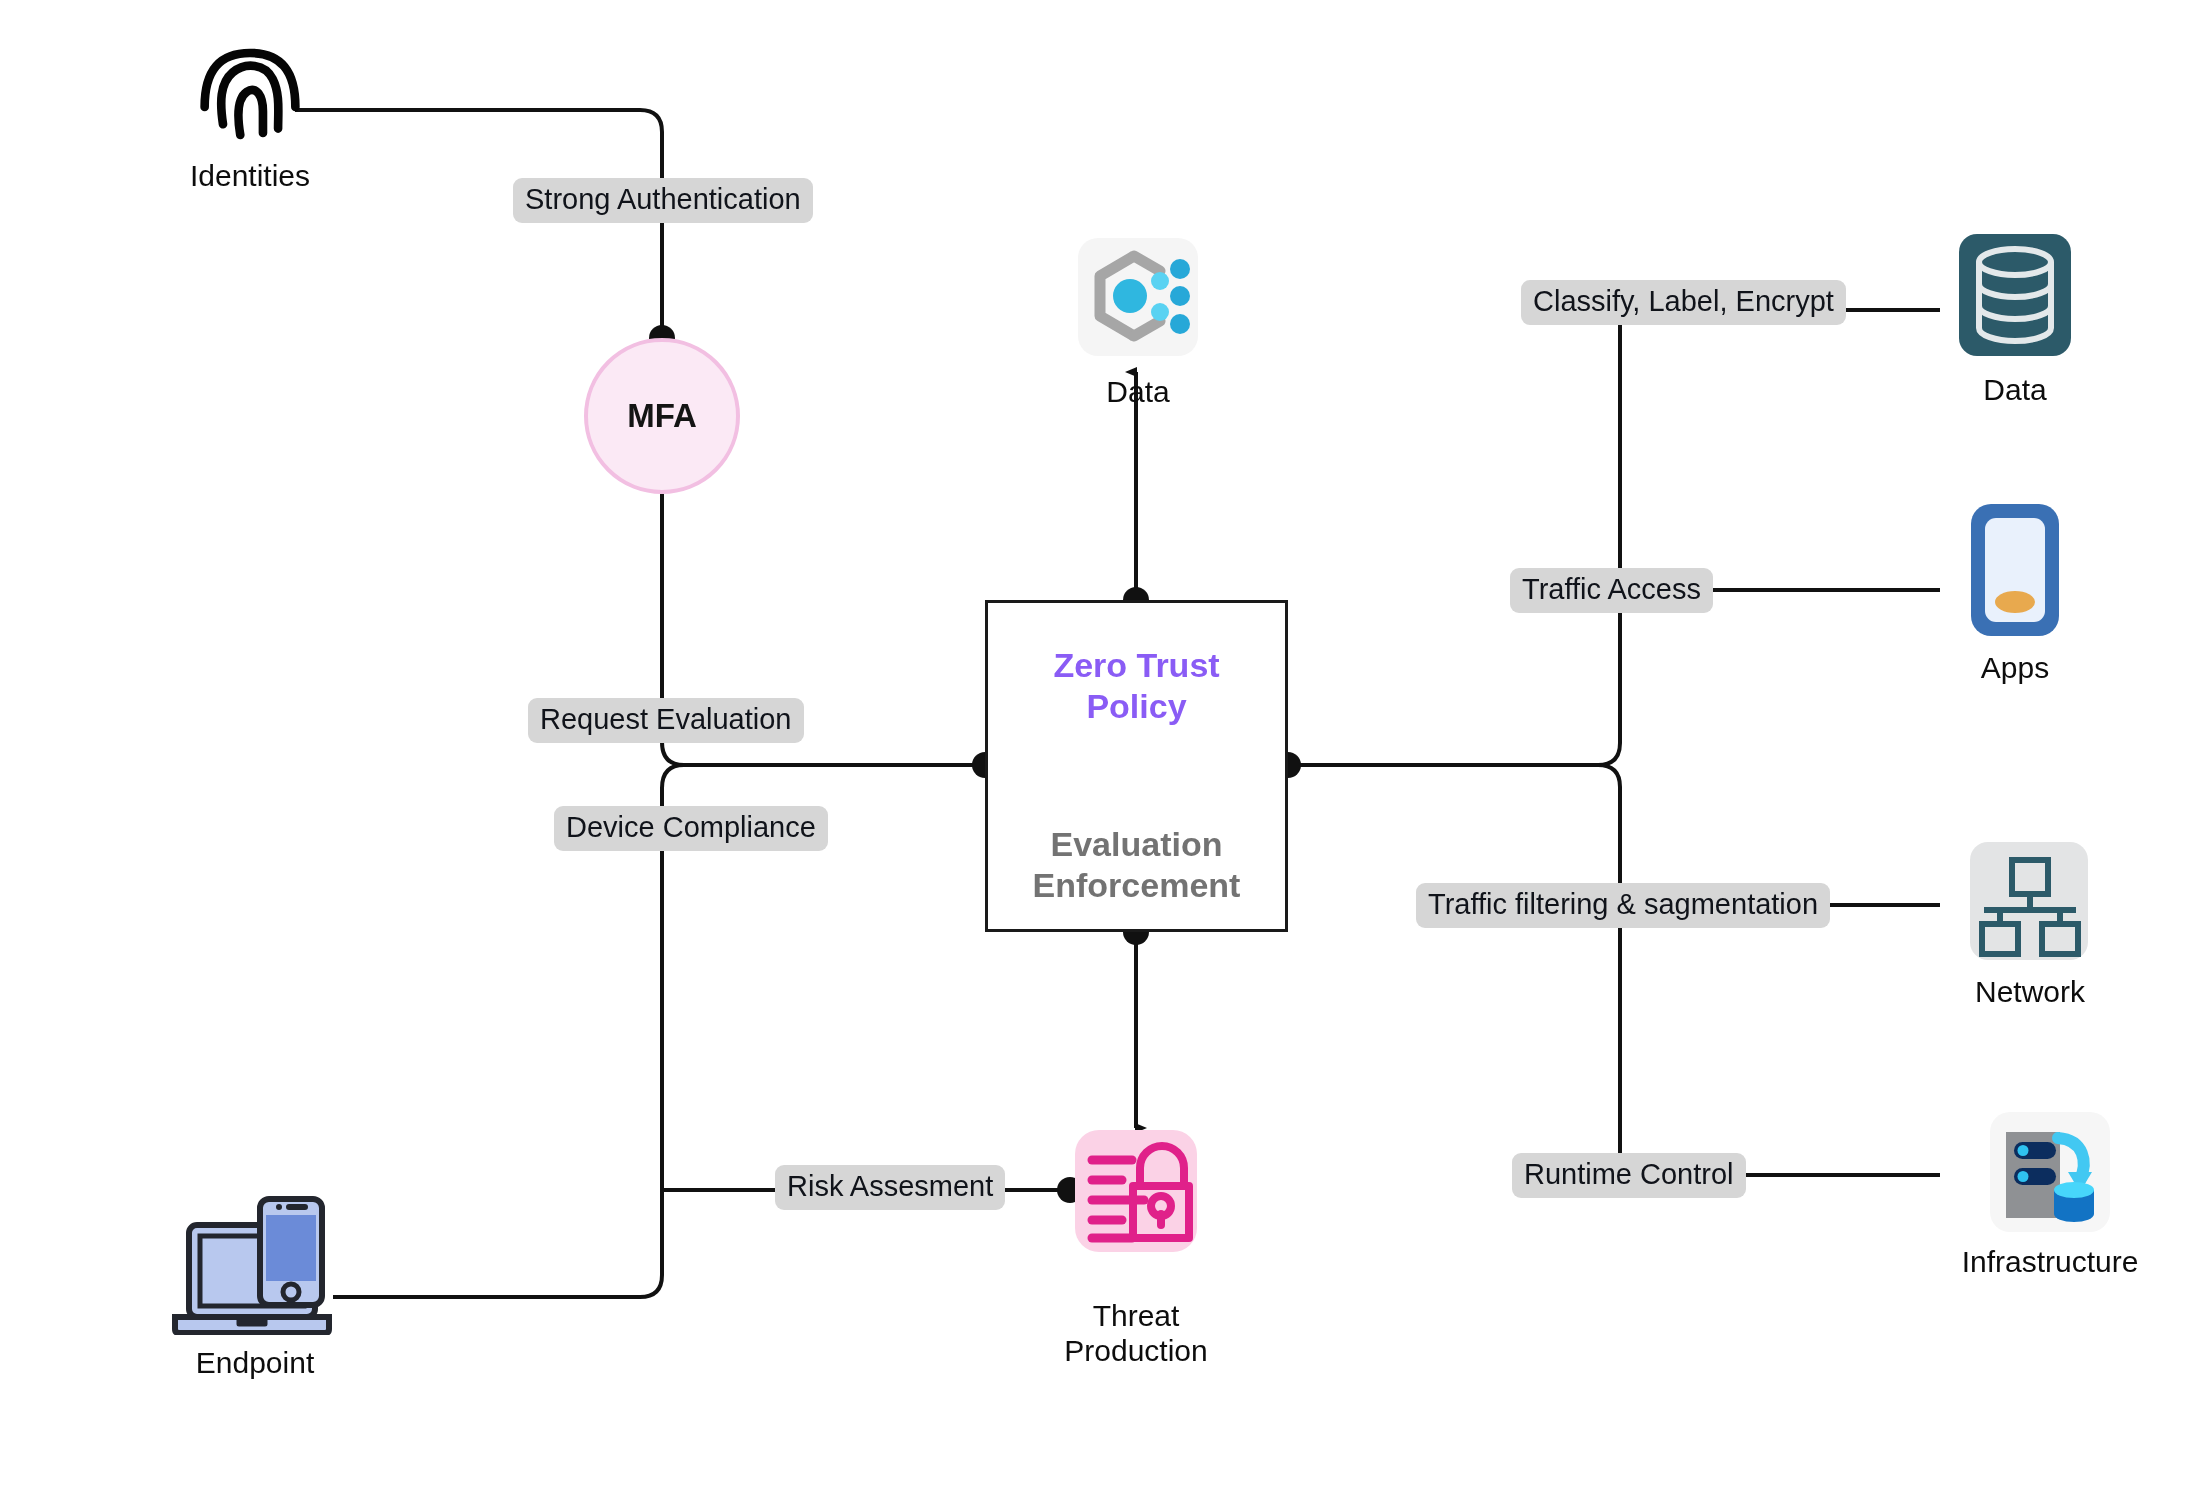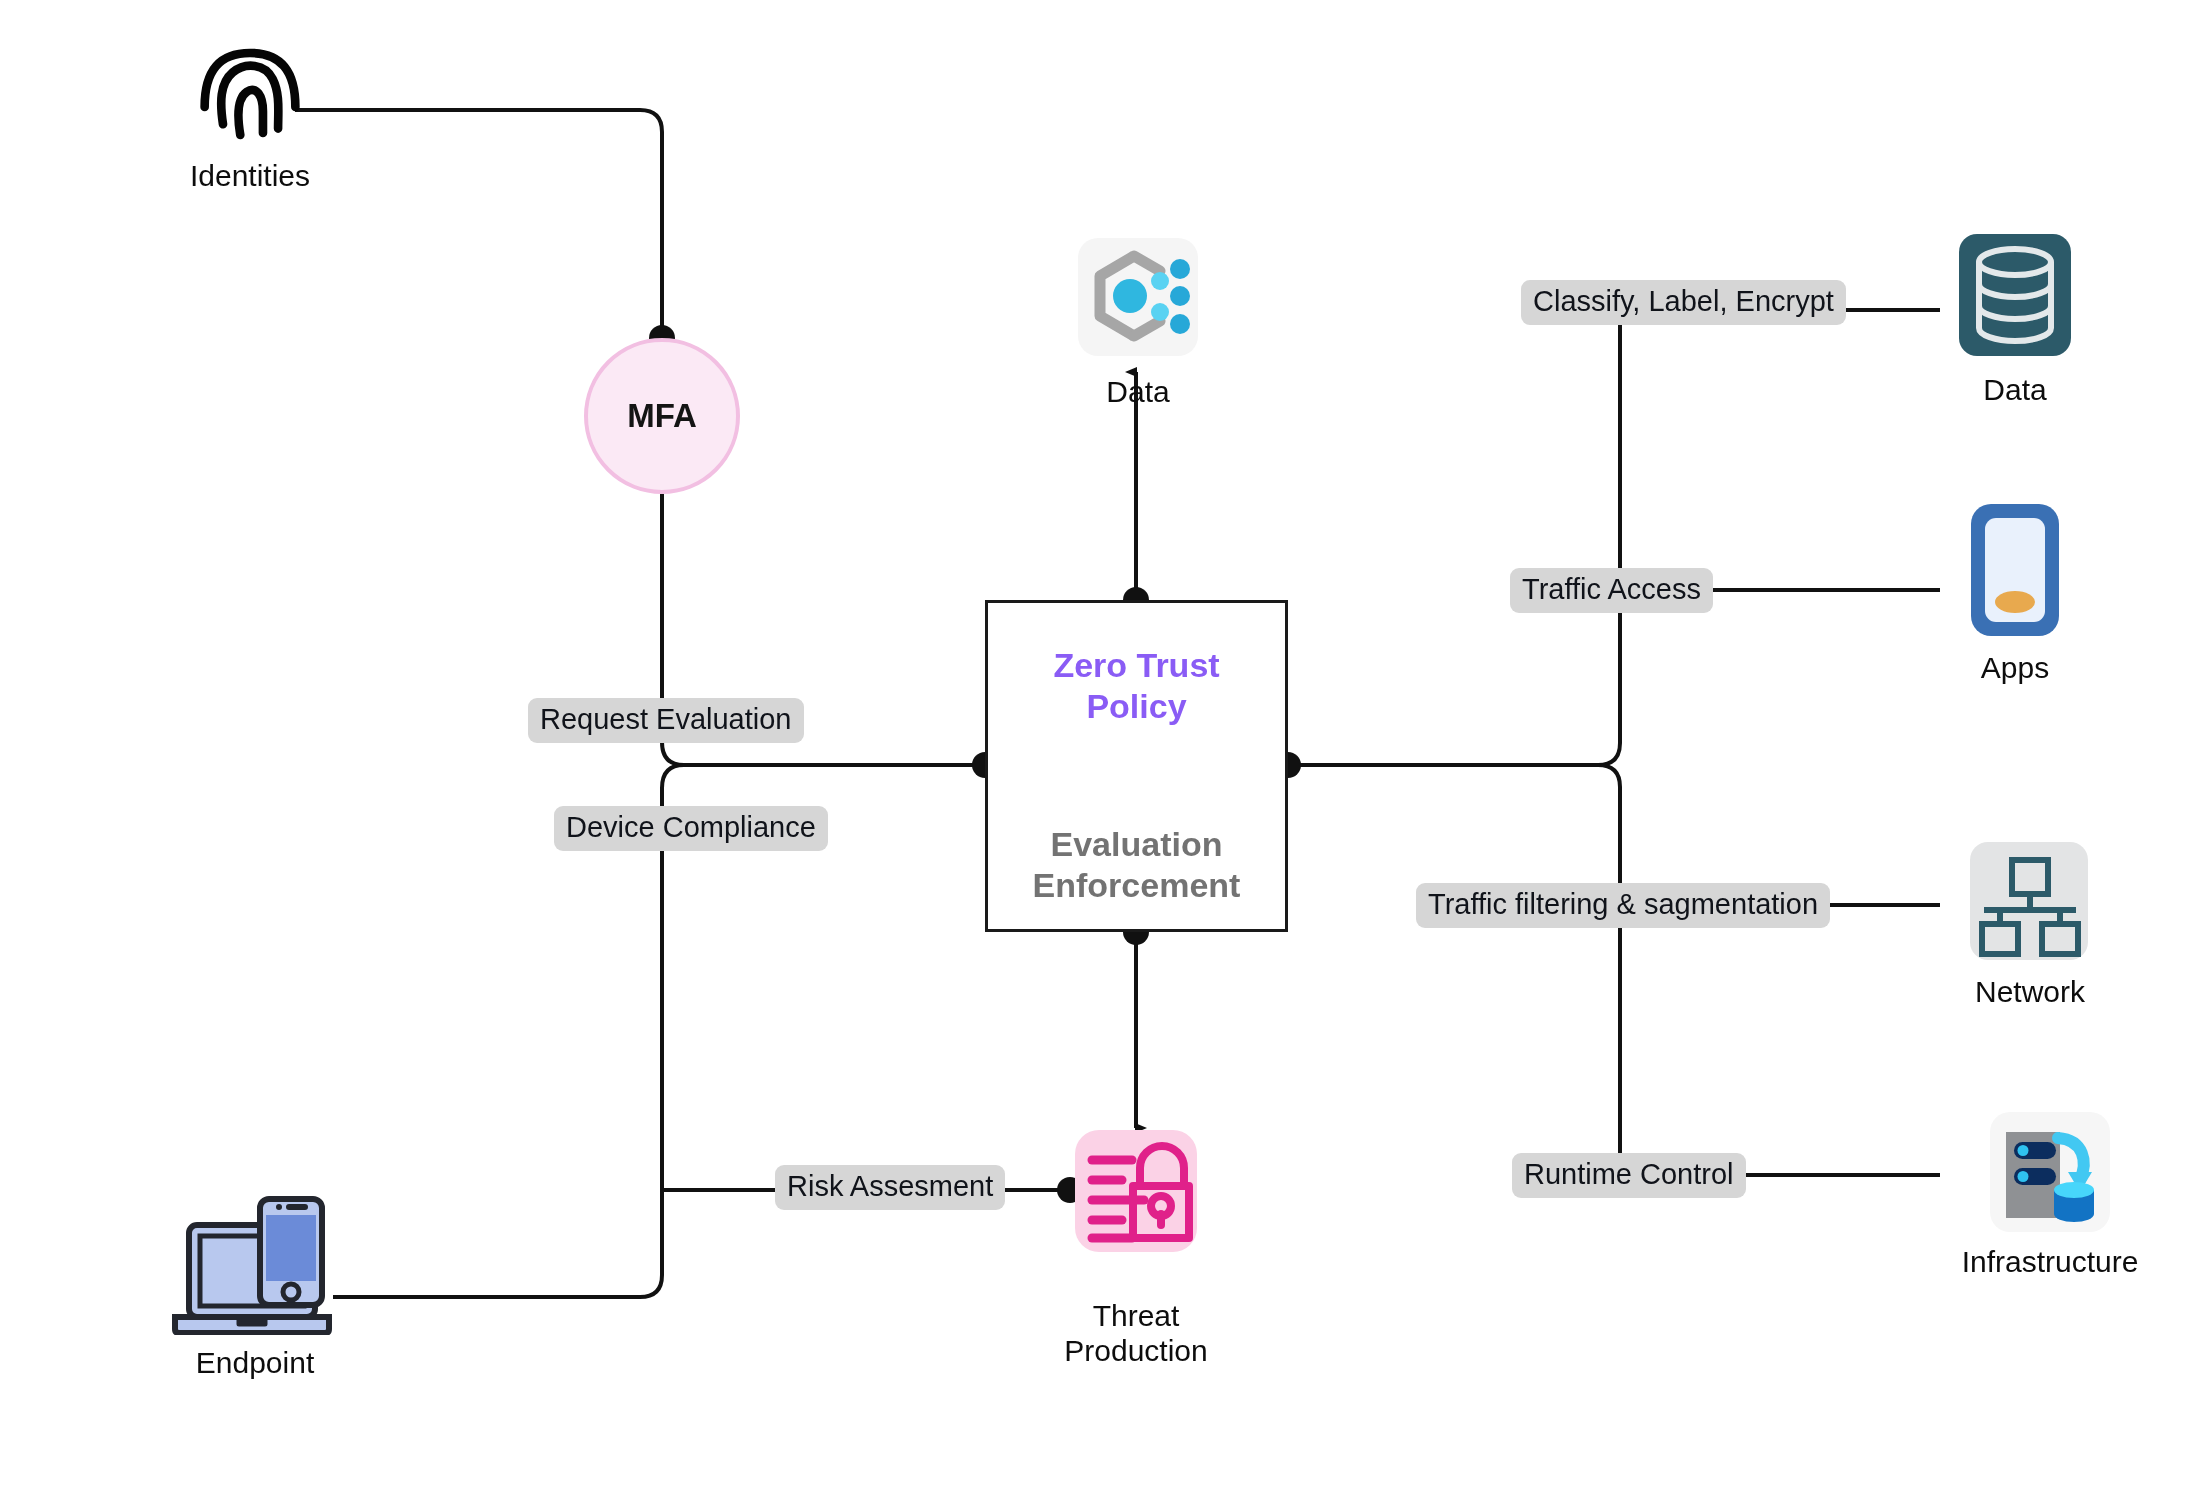--- a/index.html
+++ b/index.html
@@ -298,20 +298,21 @@
         <circle cx="35" cy="66.5" r="5.5" fill="#2fc2f0"></circle>
         <path d="M70,28 C96,30 100,52 92,70" fill="none" stroke="#42c8f2" stroke-width="12" stroke-linecap="round"></path>
         <path d="M92,82 L80,62 L104,62 Z" fill="#42c8f2"></path>
         <path d="M66,80 L66,104 A20,8 0 0 0 106,104 L106,80 Z" fill="#1273c4"></path>
         <ellipse cx="86" cy="80" rx="20" ry="8" fill="#47d6fb"></ellipse>
       </svg>
     </span>
     <span class="node-label">Infrastructure</span>
   </div>
 
+  <div class="edge-label" style="left:513px; top:178px;">Strong Authentication</div>
 
   <div class="edge-label" style="left:528px; top:698px;">Request Evaluation</div>
 
   <div class="edge-label" style="left:519px; top:806px;margin-left:35px;">Device Compliance</div>
 
   <div class="edge-label" style="left:775px; top:1165px;">Risk Assesment</div>
 
   <div class="edge-label" style="left:1473px; top:280px;margin-left:48px;">Classify, Label, Encrypt</div>
 
   <div class="edge-label" style="left:1510px; top:568px;">Traffic Access</div>

